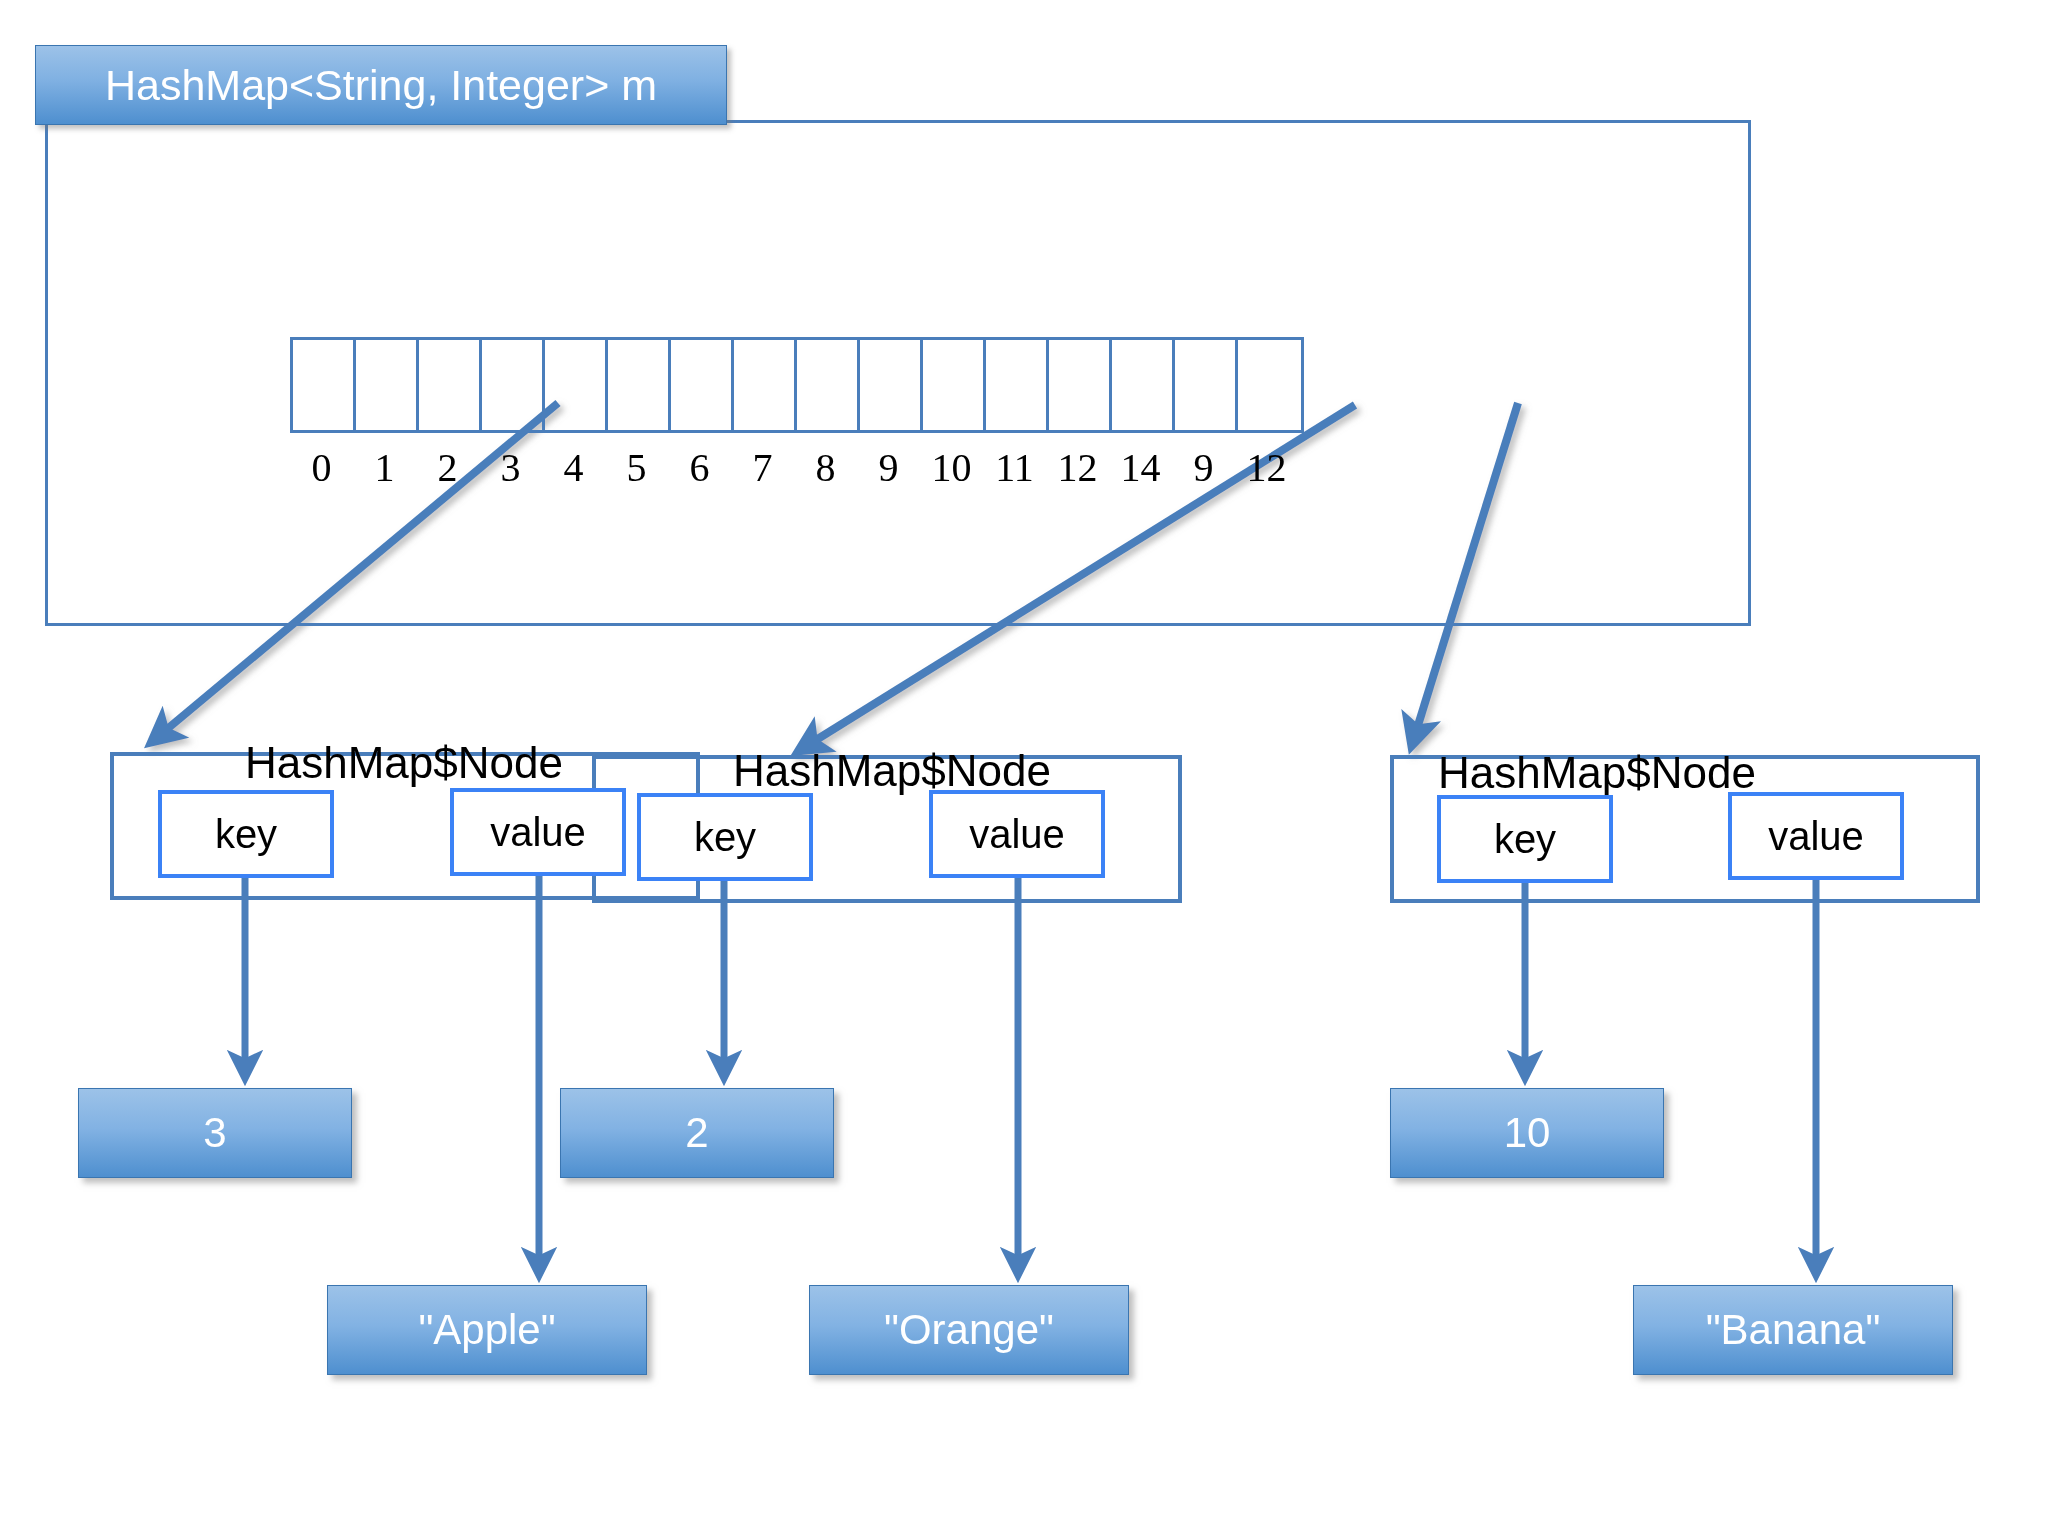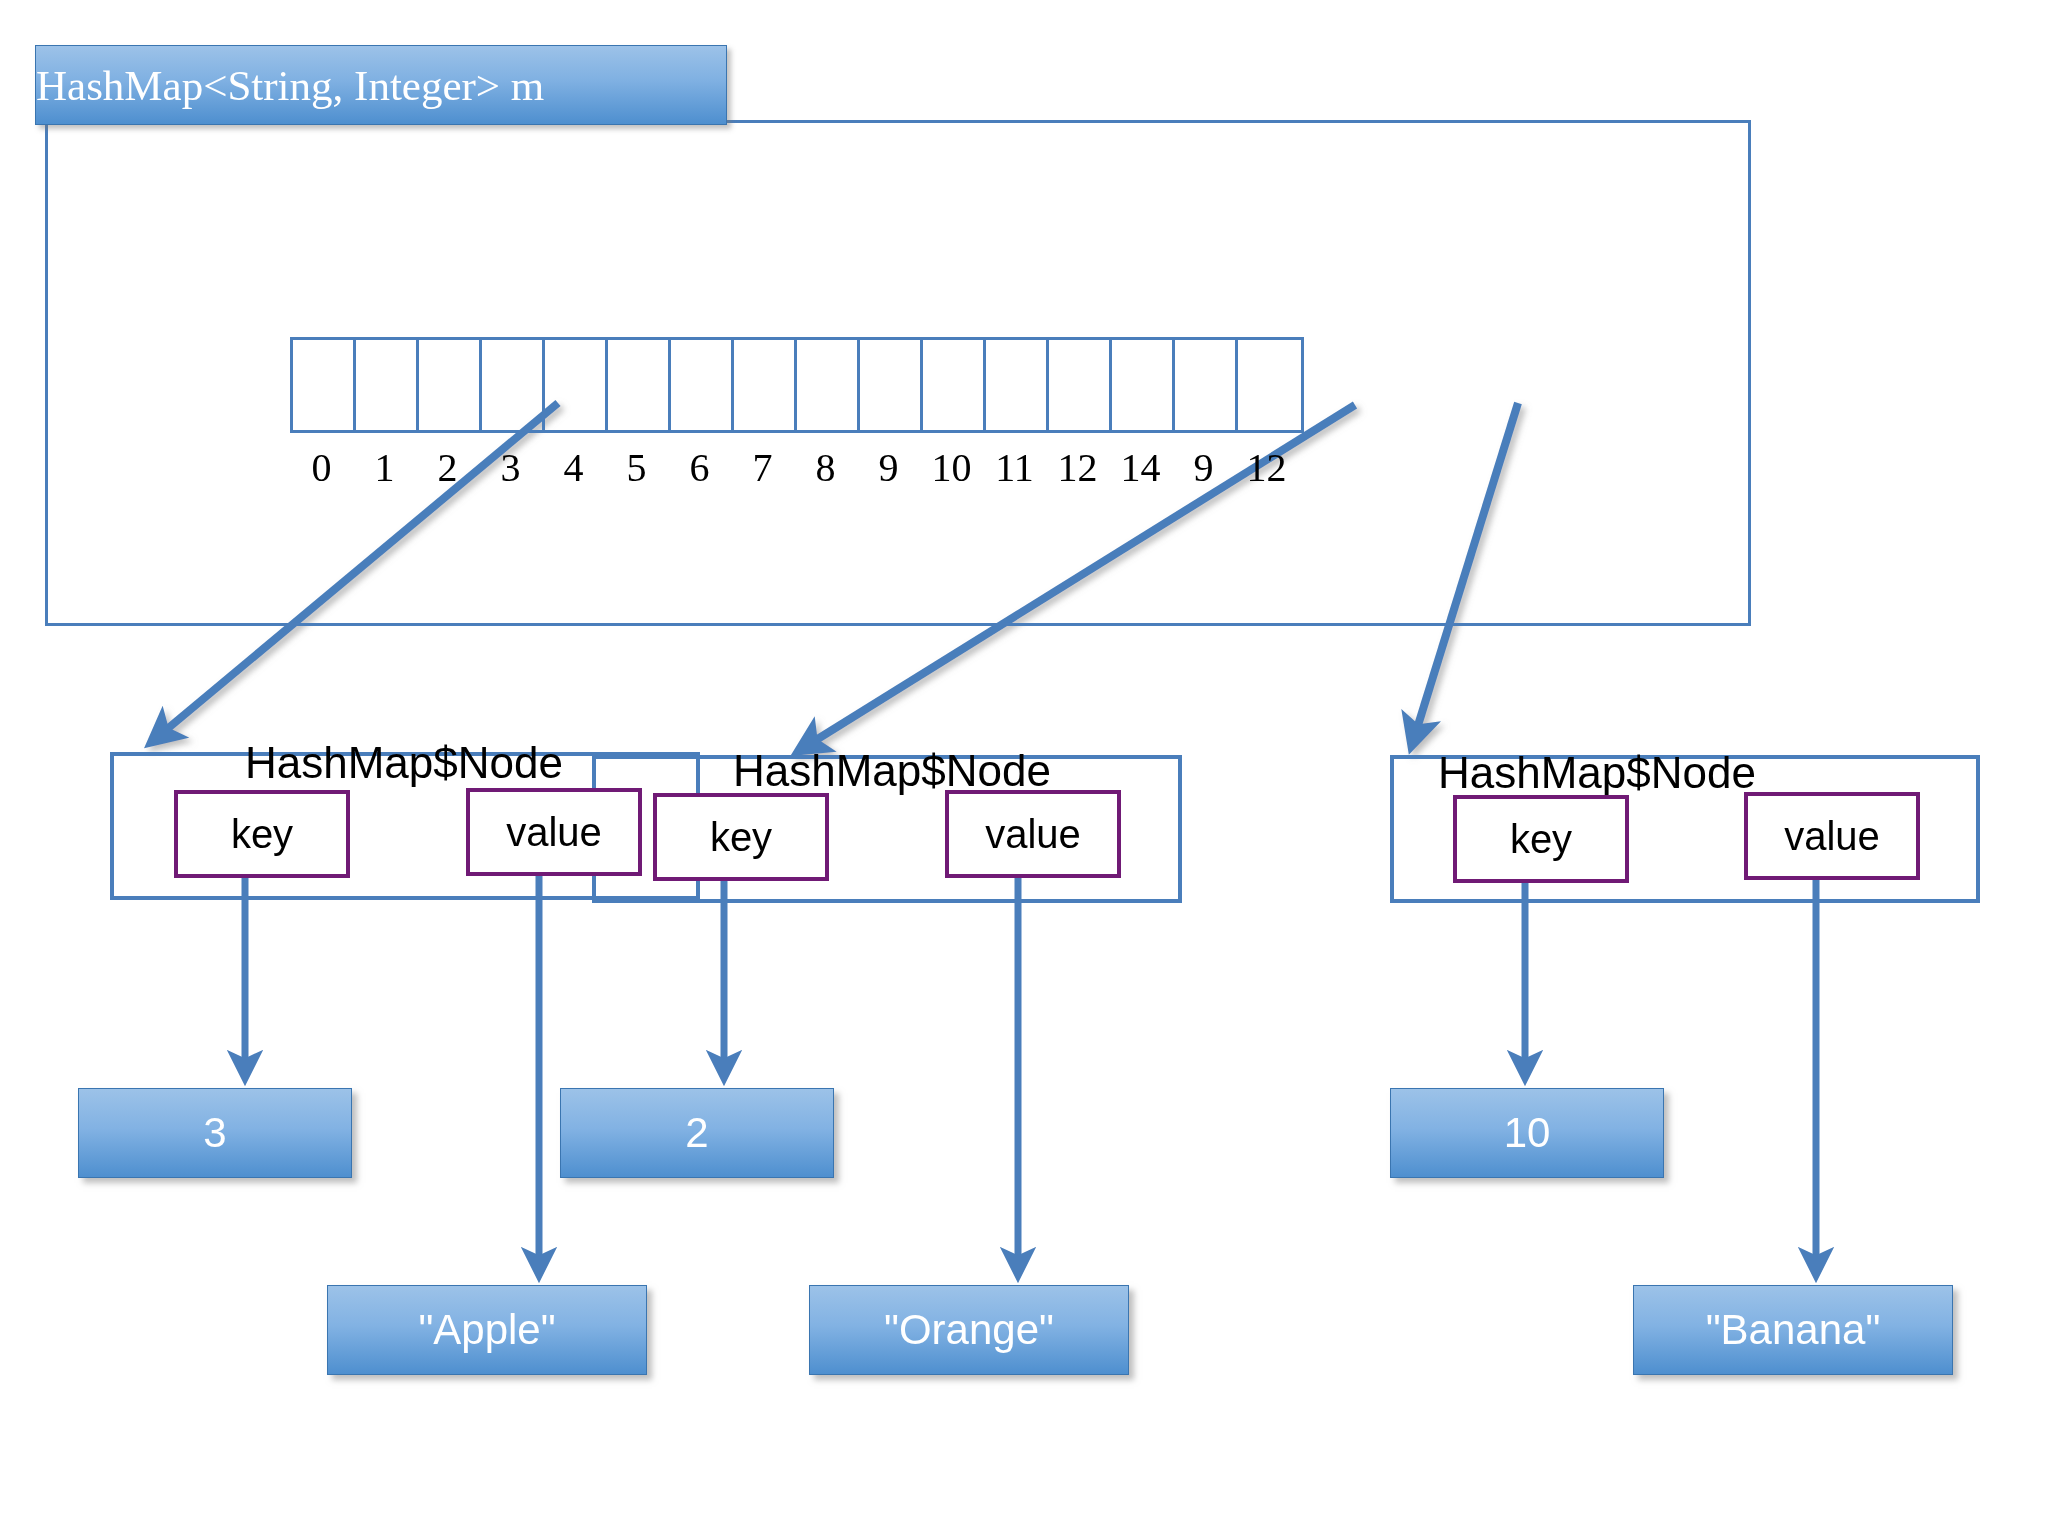--- a/index.html
+++ b/index.html
@@ -32,22 +32,22 @@
     position: absolute;
     left: 35px;
     top: 45px;
     width: 690px;
     height: 78px;
     background: linear-gradient(to bottom, #9cc2e8 0%, #7fb0e2 45%, #4e8fcf 100%);
     border: 1px solid #3a75b0;
     box-shadow: 4px 4px 5px rgba(120,120,120,0.45);
     display: flex;
     align-items: center;
+    justify-content: center;
     z-index: 6;
-    font-family: Liberation Serif, serif;
   }
   .title-banner .txt {
     color: #ffffff;
     font-size: 43px;
     line-height: 1;
     letter-spacing: 0px;
     white-space: nowrap;
   }
 
   
@@ -127,28 +127,27 @@
   }
   .node-box {
     position: absolute;
     border: 4px solid #4a7ebb;
     box-sizing: border-box;
     background: transparent;
     z-index: 4;
   }
   .field-box {
     position: absolute;
-    border: 4px solid #701a75;
+    border: 4px solid #3b82f6;
     box-sizing: border-box;
     background: #ffffff;
     display: flex;
     align-items: center;
     justify-content: center;
     z-index: 5;
-    margin-left: 16px;
   }
   .field-box .txt {
     font-size: 40px;
     color: #000000;
     line-height: 1;
   }
 
   
   .val-box {
     position: absolute;

